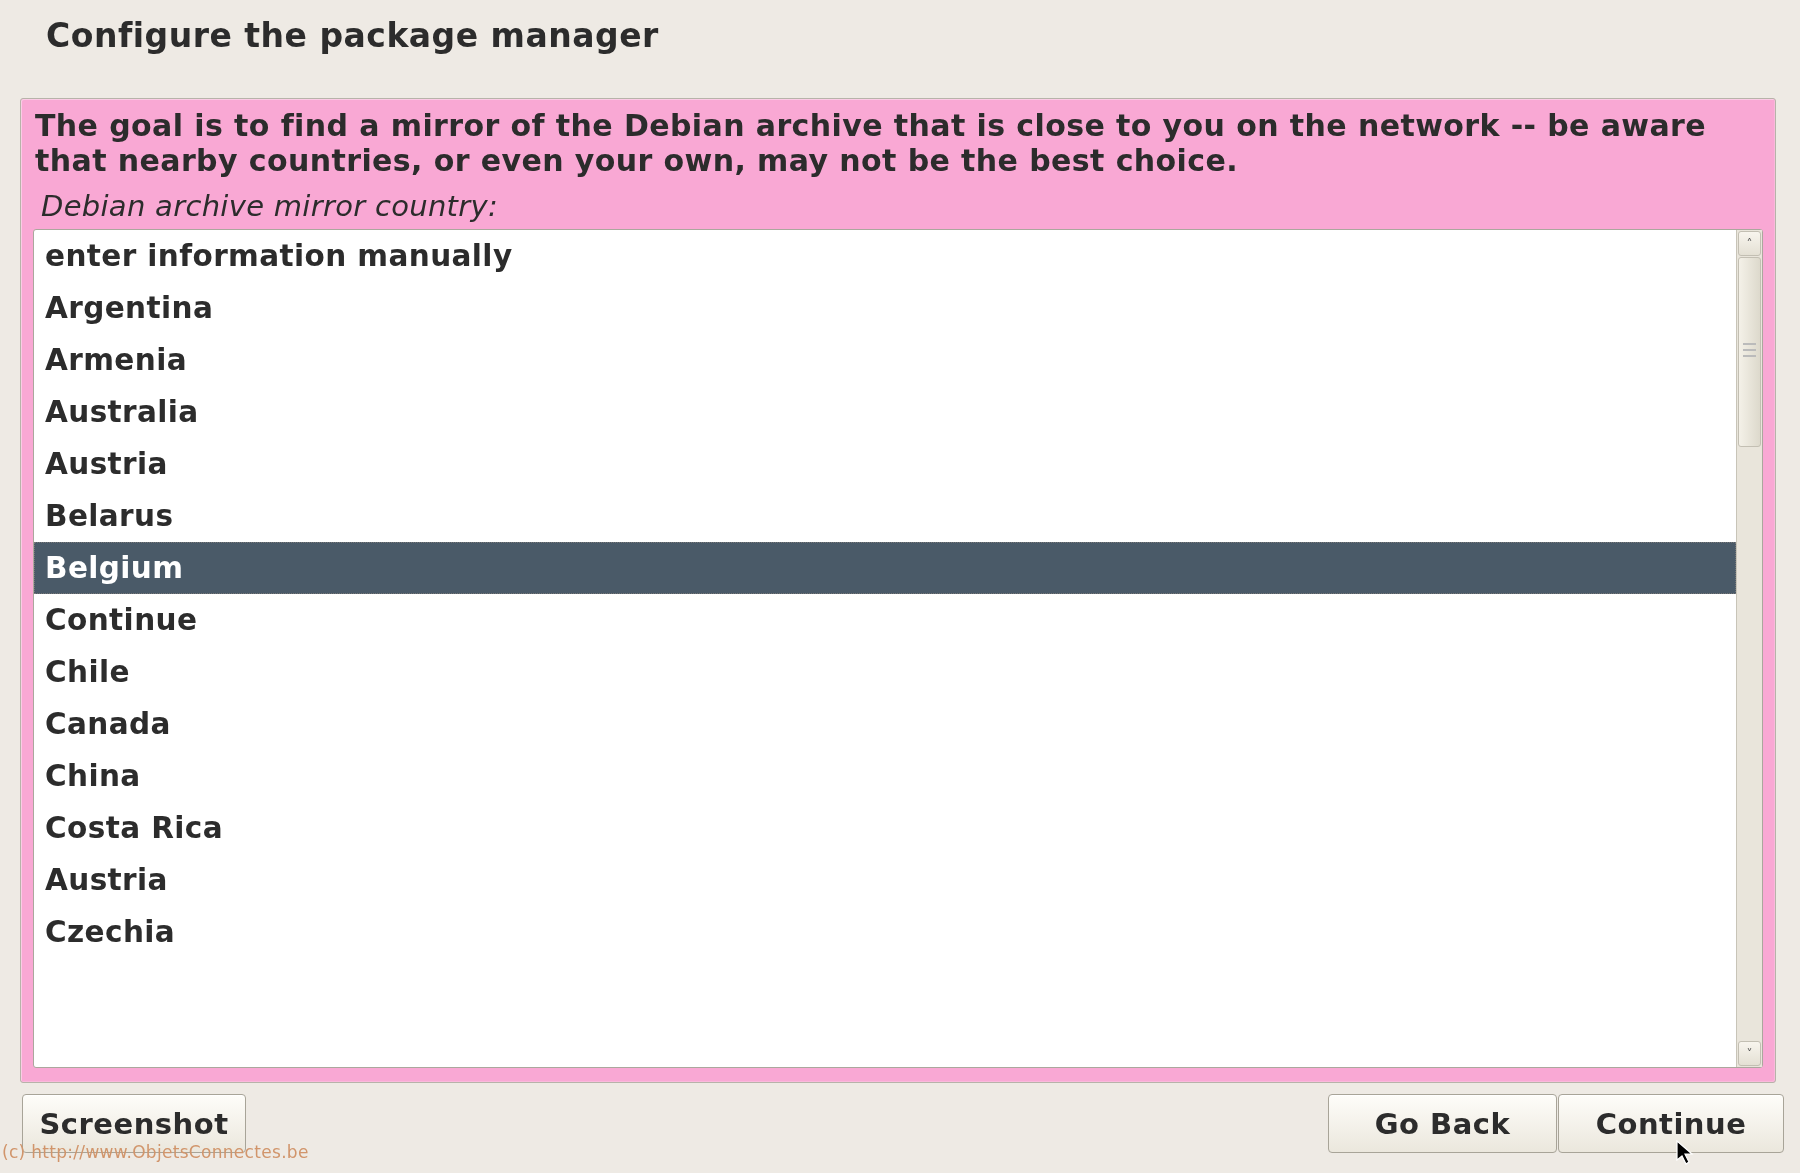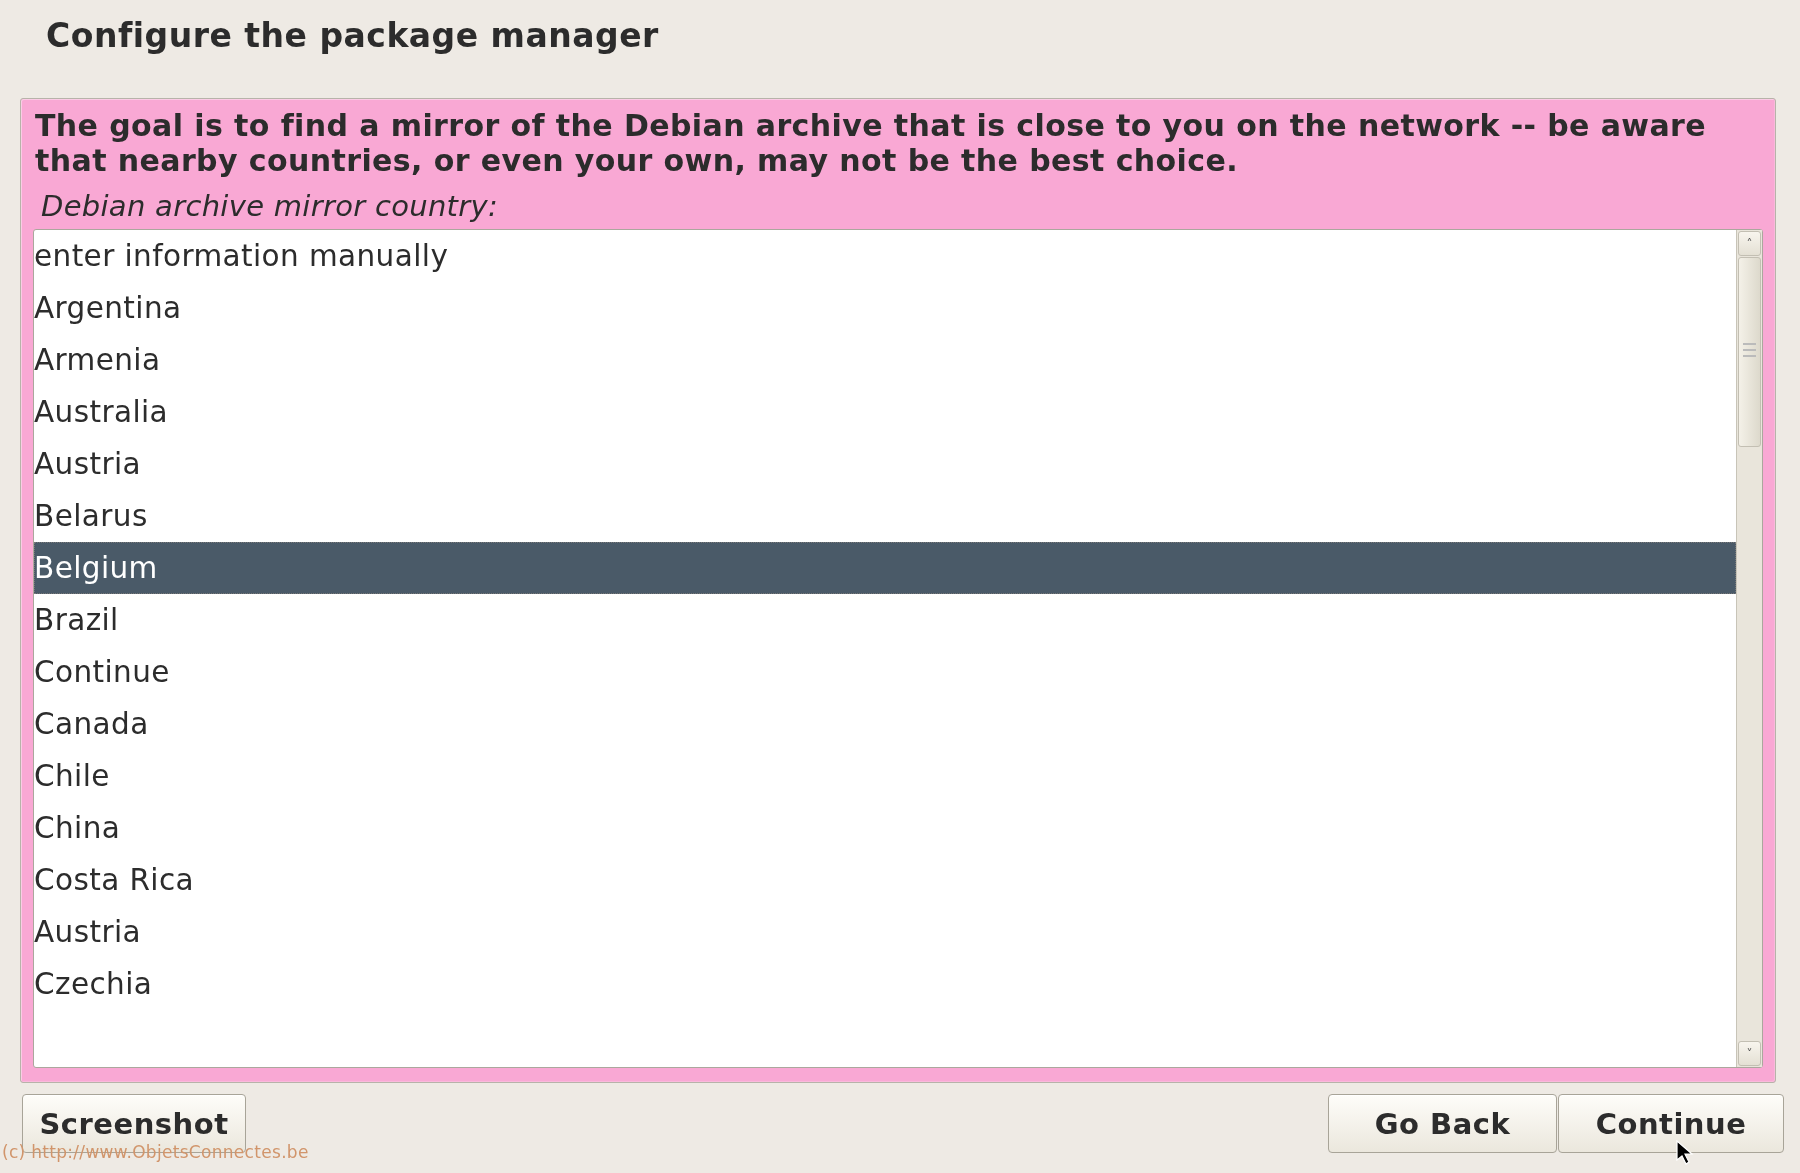--- a/index.html
+++ b/index.html
@@ -72,23 +72,23 @@
 
   .listbox {
     flex: 1;
     overflow: hidden;
     position: relative;
   }
 
   .list-item {
     height: 52px;
     line-height: 52px;
-    padding-left: 0;
+    padding-left: 11px;
     font-size: 29.5px;
-    font-weight: normal;
+    font-weight: bold;
     color: #2c2c2c;
     letter-spacing: 0.4px;
     cursor: pointer;
     white-space: nowrap;
   }
   .list-item.selected {
     background: #4a5a68;
     color: #ffffff;
     outline: 1px dotted #777;
     outline-offset: -1px;
@@ -194,24 +194,23 @@
 
   <div class="listbox-wrap">
     <div class="listbox" id="listbox">
         <div class="list-item">enter information manually</div>
         <div class="list-item">Argentina</div>
         <div class="list-item">Armenia</div>
         <div class="list-item">Australia</div>
         <div class="list-item">Austria</div>
         <div class="list-item">Belarus</div>
         <div class="list-item selected">Belgium</div>
-        <div class="list-item">Brazil</div>
         <div class="list-item">Continue</div>
+        <div class="list-item">Chile</div>
         <div class="list-item">Canada</div>
-        <div class="list-item">Chile</div>
         <div class="list-item">China</div>
         <div class="list-item">Costa Rica</div>
         <div class="list-item">Austria</div>
         <div class="list-item">Czechia</div>
       </div>
     <div class="scrollbar">
       <div class="sb-btn">˄</div>
       <div class="sb-track">
         <div class="sb-thumb"></div>
       </div>

